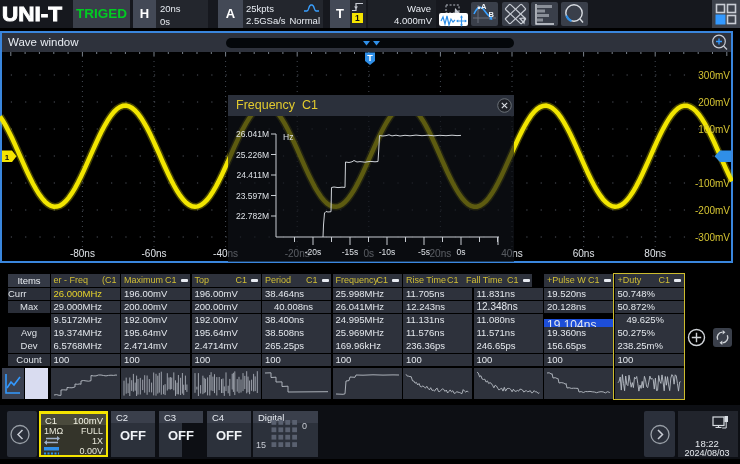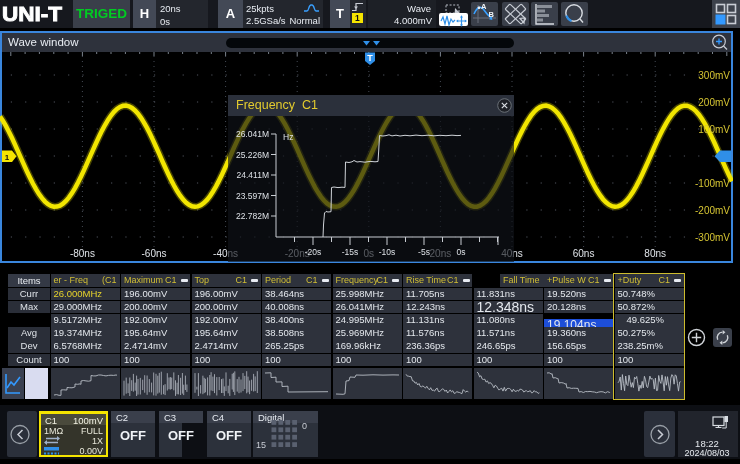--- a/index.html
+++ b/index.html
@@ -148,21 +148,21 @@
           <text x="122" y="139" font-size="8.5" fill="#dde1e6" text-anchor="middle">-15s</text>
           <text x="159" y="139" font-size="8.5" fill="#dde1e6" text-anchor="middle">-10s</text>
           <text x="196" y="139" font-size="8.5" fill="#dde1e6" text-anchor="middle">-5s</text>
           <text x="233" y="139" font-size="8.5" fill="#dde1e6" text-anchor="middle">0s</text>
           <polyline points="95,121 95.5,109 96.5,97 98,95.5 100,96 103,95.7 103.5,71.5 106,71 110,71.6 114,71.2 117,71.4 117.5,46 121,46.5 124,45.8 126,44.5 129,46 132,45.6 137,46.2 142,45.4 147,45.8 150,45.5 150.8,33 151.5,19.5 155,20 158,19.6 161,18.8 164,19.9 168,19.2 172,20 177,19.3 182,19.8 188,19.1 194,19.7 200,19.2 206,19.8 212,19.3 218,19.7 224,19.2 229,19.6 233,19.4" stroke="#cfd3d8" stroke-width="1" fill="none"></polyline>
         </svg>
       </div>
     </div>
 <div style="position:absolute;left:0;top:274px;width:740px;height:127px">
       <div style="position:absolute;left:8px;top:0;width:42px;height:13px;background:#343945;color:#e9edf2;font-size:9.5px;text-align:center;line-height:13px">Items</div>
-      <div style="position:absolute;left:8px;top:13.6px;width:42px;height:12.7px;background:#2a2e38;color:#dfe3e8;font-size:9.5px;text-align:center;line-height:12.7px">Curr</div>
+      <div style="position:absolute;left:8px;top:13.6px;width:42px;height:12.7px;background:#2a2e38;color:#dfe3e8;font-size:9.5px;text-align:left;line-height:12.7px">Curr</div>
       <div style="position:absolute;left:8px;top:26.8px;width:42px;height:12.7px;background:#2a2e38;color:#dfe3e8;font-size:9.5px;text-align:center;line-height:12.7px">Max</div>
       <div style="position:absolute;left:8px;top:55px;width:42px;height:12.7px;background:#b91c1c;color:#dfe3e8;font-size:9.5px;text-align:center;line-height:12.7px">Min</div>
       <div style="position:absolute;left:8px;top:53.2px;width:42px;height:12.7px;background:#2a2e38;color:#dfe3e8;font-size:9.5px;text-align:center;line-height:12.7px">Avg</div>
       <div style="position:absolute;left:8px;top:66.4px;width:42px;height:12.7px;background:#2a2e38;color:#dfe3e8;font-size:9.5px;text-align:center;line-height:12.7px">Dev</div>
       <div style="position:absolute;left:8px;top:79.6px;width:42px;height:12.7px;background:#2a2e38;color:#dfe3e8;font-size:9.5px;text-align:center;line-height:12.7px">Count</div>
       <div style="position:absolute;left:2px;top:94px;width:21.5px;height:31px;background:#3a4050"><svg width="21" height="31" viewBox="0 0 21 31">
           <path d="M4 6V25H18" stroke="#3399ff" stroke-width="1.6" fill="none"></path>
           <path d="M5 20l4-6 3 3 6-8" stroke="#3399ff" stroke-width="1.6" fill="none"></path>
         </svg></div>
       <div style="position:absolute;left:24.5px;top:94px;width:23px;height:31px;background:#d9dcf0"></div>
@@ -212,21 +212,21 @@
         <svg width="69" height="31" viewBox="0 0 69 31" style="position:absolute;left:0;top:0">
           <path d="M3.0 5.1V24.8 M4.9 18.7V21.5 M6.4 5.1V28.0 M8.6 17.1V25.5 M10.9 7.7V26.2 M12.2 9.8V25.1 M13.4 10.8V24.3 M15.6 9.4V27.4 M17.8 7.0V27.5 M19.1 4.2V22.5 M20.9 8.6V23.1 M22.5 6.2V25.1 M24.8 9.1V27.5 M27.2 9.0V22.1 M29.5 11.1V25.0 M31.0 10.5V25.0 M32.3 18.4V27.9 M34.0 4.4V23.1 M36.2 17.7V25.3 M37.8 10.9V27.9 M40.2 5.8V21.5 M41.4 4.8V23.9 M42.8 3.4V27.1 M45.2 11.1V23.6 M47.0 8.8V25.2 M49.0 11.5V24.5 M51.0 5.1V23.1 M52.8 7.9V21.1 M54.7 3.2V25.3 M56.0 8.6V24.3 M57.6 12.5V26.2 M59.6 11.7V22.8 M61.6 5.9V23.5 M63.2 8.4V23.1 M65.3 3.2V25.0" stroke="#b9bec6" stroke-width="0.8" fill="none"></path>
         </svg>
       </div>
       <div style="position:absolute;left:262.0px;top:0;width:69px;height:13px;background:#2e323c;color:#d2bf35;font-size:9px;line-height:13px">
         <span style="position:absolute;left:3px">Period</span>
         <span style="position:absolute;right:13.5px">C1</span>
         <div style="position:absolute;right:2.5px;top:5px;width:7px;height:2.5px;background:#e8ecf2;border-radius:1px"></div>
       </div>
       <div style="position:absolute;left:262.0px;top:13.6px;width:69px;height:12.7px;background:#2e323c;color:#e4e8ed;font-size:9.5px;line-height:12.7px"><span style="margin-left:3px">38.464ns</span></div>
-      <div style="position:absolute;left:262.0px;top:26.8px;width:69px;height:12.7px;background:#2e323c;color:#e4e8ed;font-size:9.5px;line-height:12.7px"><span style="margin-left:3px">40.008ns</span></div>
+      <div style="position:absolute;left:262.0px;top:26.8px;width:69px;height:12.7px;background:#2e323c;color:#e4e8ed;font-size:9.5px;line-height:12.7px"><span style="margin-left:12px">40.008ns</span></div>
       <div style="position:absolute;left:262.0px;top:40.0px;width:69px;height:12.7px;background:#2e323c;color:#e4e8ed;font-size:9.5px;line-height:12.7px"><span style="margin-left:3px">38.400ns</span></div>
       <div style="position:absolute;left:262.0px;top:53.2px;width:69px;height:12.7px;background:#2e323c;color:#e4e8ed;font-size:9.5px;line-height:12.7px"><span style="margin-left:3px">38.508ns</span></div>
       <div style="position:absolute;left:262.0px;top:66.4px;width:69px;height:12.7px;background:#2e323c;color:#e4e8ed;font-size:9.5px;line-height:12.7px"><span style="margin-left:3px">265.25ps</span></div>
       <div style="position:absolute;left:262.0px;top:79.6px;width:69px;height:12.7px;background:#2e323c;color:#e4e8ed;font-size:9.5px;line-height:12.7px"><span style="margin-left:3px">100</span></div>
       <div style="position:absolute;left:262.0px;top:94px;width:69px;height:31px;background:#2e323c">
         <svg width="69" height="31" viewBox="0 0 69 31" style="position:absolute;left:0;top:0">
           <polyline points="3.0,5.0 9.0,4.8 9.0,9.5 14.0,9.2 14.0,14.0 20.0,13.9 20.0,18.5 26.0,18.2 26.0,24.0 66.0,23.7" stroke="#b9bec6" stroke-width="0.9" fill="none"></polyline>
         </svg>
       </div>
       <div style="position:absolute;left:332.5px;top:0;width:69px;height:13px;background:#2e323c;color:#d2bf35;font-size:9px;line-height:13px">
@@ -254,27 +254,27 @@
       <div style="position:absolute;left:403.0px;top:26.8px;width:69px;height:12.7px;background:#2e323c;color:#e4e8ed;font-size:9.5px;line-height:12.7px"><span style="margin-left:3px">12.243ns</span></div>
       <div style="position:absolute;left:403.0px;top:40.0px;width:69px;height:12.7px;background:#2e323c;color:#e4e8ed;font-size:9.5px;line-height:12.7px"><span style="margin-left:3px">11.131ns</span></div>
       <div style="position:absolute;left:403.0px;top:53.2px;width:69px;height:12.7px;background:#2e323c;color:#e4e8ed;font-size:9.5px;line-height:12.7px"><span style="margin-left:3px">11.576ns</span></div>
       <div style="position:absolute;left:403.0px;top:66.4px;width:69px;height:12.7px;background:#2e323c;color:#e4e8ed;font-size:9.5px;line-height:12.7px"><span style="margin-left:3px">236.36ps</span></div>
       <div style="position:absolute;left:403.0px;top:79.6px;width:69px;height:12.7px;background:#2e323c;color:#e4e8ed;font-size:9.5px;line-height:12.7px"><span style="margin-left:3px">100</span></div>
       <div style="position:absolute;left:403.0px;top:94px;width:69px;height:31px;background:#2e323c">
         <svg width="69" height="31" viewBox="0 0 69 31" style="position:absolute;left:0;top:0">
           <polyline points="3.0,6.3 4.3,8.1 5.6,8.2 6.9,8.6 8.2,8.7 9.5,12.8 10.8,13.0 12.1,15.2 13.4,14.4 14.7,17.0 16.0,15.5 17.3,18.5 18.6,18.8 19.9,17.9 21.2,19.0 22.5,20.1 23.8,18.3 25.1,20.3 26.4,21.8 27.7,19.7 29.0,22.4 30.3,22.1 31.6,23.1 32.9,21.0 34.2,20.2 35.5,23.5 36.8,23.6 38.1,22.2 39.4,20.8 40.7,21.4 42.0,23.4 43.3,22.0 44.6,25.0 45.9,23.5 47.2,21.9 48.5,23.9 49.8,22.7 51.1,25.3 52.4,25.2 53.7,23.6 55.0,24.2 56.3,24.4 57.6,25.0 58.9,25.7 60.2,21.6 61.5,23.1 62.8,24.2 64.1,22.9 65.4,24.2" stroke="#b9bec6" stroke-width="0.9" fill="none"></polyline>
         </svg>
       </div>
-      <div style="position:absolute;left:500px;top:0;width:69px;height:13px;background:#2e323c;color:#d2bf35;font-size:9px;line-height:13px">
+      <div style="position:absolute;left:463px;top:0;width:69px;height:13px;background:#2e323c;color:#d2bf35;font-size:9px;line-height:13px">
         <span style="position:absolute;left:3px">Fall Time</span>
         <span style="position:absolute;right:13.5px">C1</span>
         <div style="position:absolute;right:2.5px;top:5px;width:7px;height:2.5px;background:#e8ecf2;border-radius:1px"></div>
       </div>
       <div style="position:absolute;left:473.5px;top:13.6px;width:69px;height:12.7px;background:#2e323c;color:#e4e8ed;font-size:9.5px;line-height:12.7px"><span style="margin-left:3px">11.831ns</span></div>
-      <div style="position:absolute;left:473.5px;top:26.8px;width:69px;height:12.7px;background:#2e323c;color:#e4e8ed;font-size:14px;line-height:12.7px"><span style="margin-left:3px">12.348ns</span></div>
+      <div style="position:absolute;left:473.5px;top:26.8px;width:69px;height:12.7px;background:#2e323c;color:#e4e8ed;font-size:10px;line-height:12.7px"><span style="margin-left:3px">12.348ns</span></div>
       <div style="position:absolute;left:473.5px;top:40.0px;width:69px;height:12.7px;background:#2e323c;color:#e4e8ed;font-size:9.5px;line-height:12.7px"><span style="margin-left:3px">11.080ns</span></div>
       <div style="position:absolute;left:473.5px;top:53.2px;width:69px;height:12.7px;background:#2e323c;color:#e4e8ed;font-size:9.5px;line-height:12.7px"><span style="margin-left:3px">11.571ns</span></div>
       <div style="position:absolute;left:473.5px;top:66.4px;width:69px;height:12.7px;background:#2e323c;color:#e4e8ed;font-size:9.5px;line-height:12.7px"><span style="margin-left:3px">246.65ps</span></div>
       <div style="position:absolute;left:473.5px;top:79.6px;width:69px;height:12.7px;background:#2e323c;color:#e4e8ed;font-size:9.5px;line-height:12.7px"><span style="margin-left:3px">100</span></div>
       <div style="position:absolute;left:473.5px;top:94px;width:69px;height:31px;background:#2e323c">
         <svg width="69" height="31" viewBox="0 0 69 31" style="position:absolute;left:0;top:0">
           <polyline points="3.0,4.2 4.3,5.1 5.6,8.9 6.9,7.7 8.2,11.1 9.5,11.5 10.8,11.2 12.1,14.1 13.4,12.9 14.7,15.5 16.0,14.6 17.3,15.4 18.6,17.4 19.9,19.8 21.2,17.2 22.5,18.1 23.8,20.3 25.1,22.1 26.4,20.8 27.7,20.3 29.0,23.1 30.3,19.3 31.6,23.1 32.9,20.8 34.2,20.4 35.5,20.5 36.8,21.5 38.1,23.8 39.4,21.2 40.7,23.1 42.0,23.4 43.3,22.4 44.6,23.2 45.9,21.2 47.2,21.3 48.5,22.0 49.8,24.1 51.1,23.1 52.4,22.6 53.7,23.9 55.0,23.3 56.3,22.7 57.6,24.9 58.9,24.5 60.2,22.6 61.5,24.0 62.8,23.8 64.1,25.4 65.4,24.8" stroke="#b9bec6" stroke-width="0.9" fill="none"></polyline>
         </svg>
       </div>
       <div style="position:absolute;left:544.0px;top:0;width:69px;height:13px;background:#2e323c;color:#d2bf35;font-size:9px;line-height:13px">

